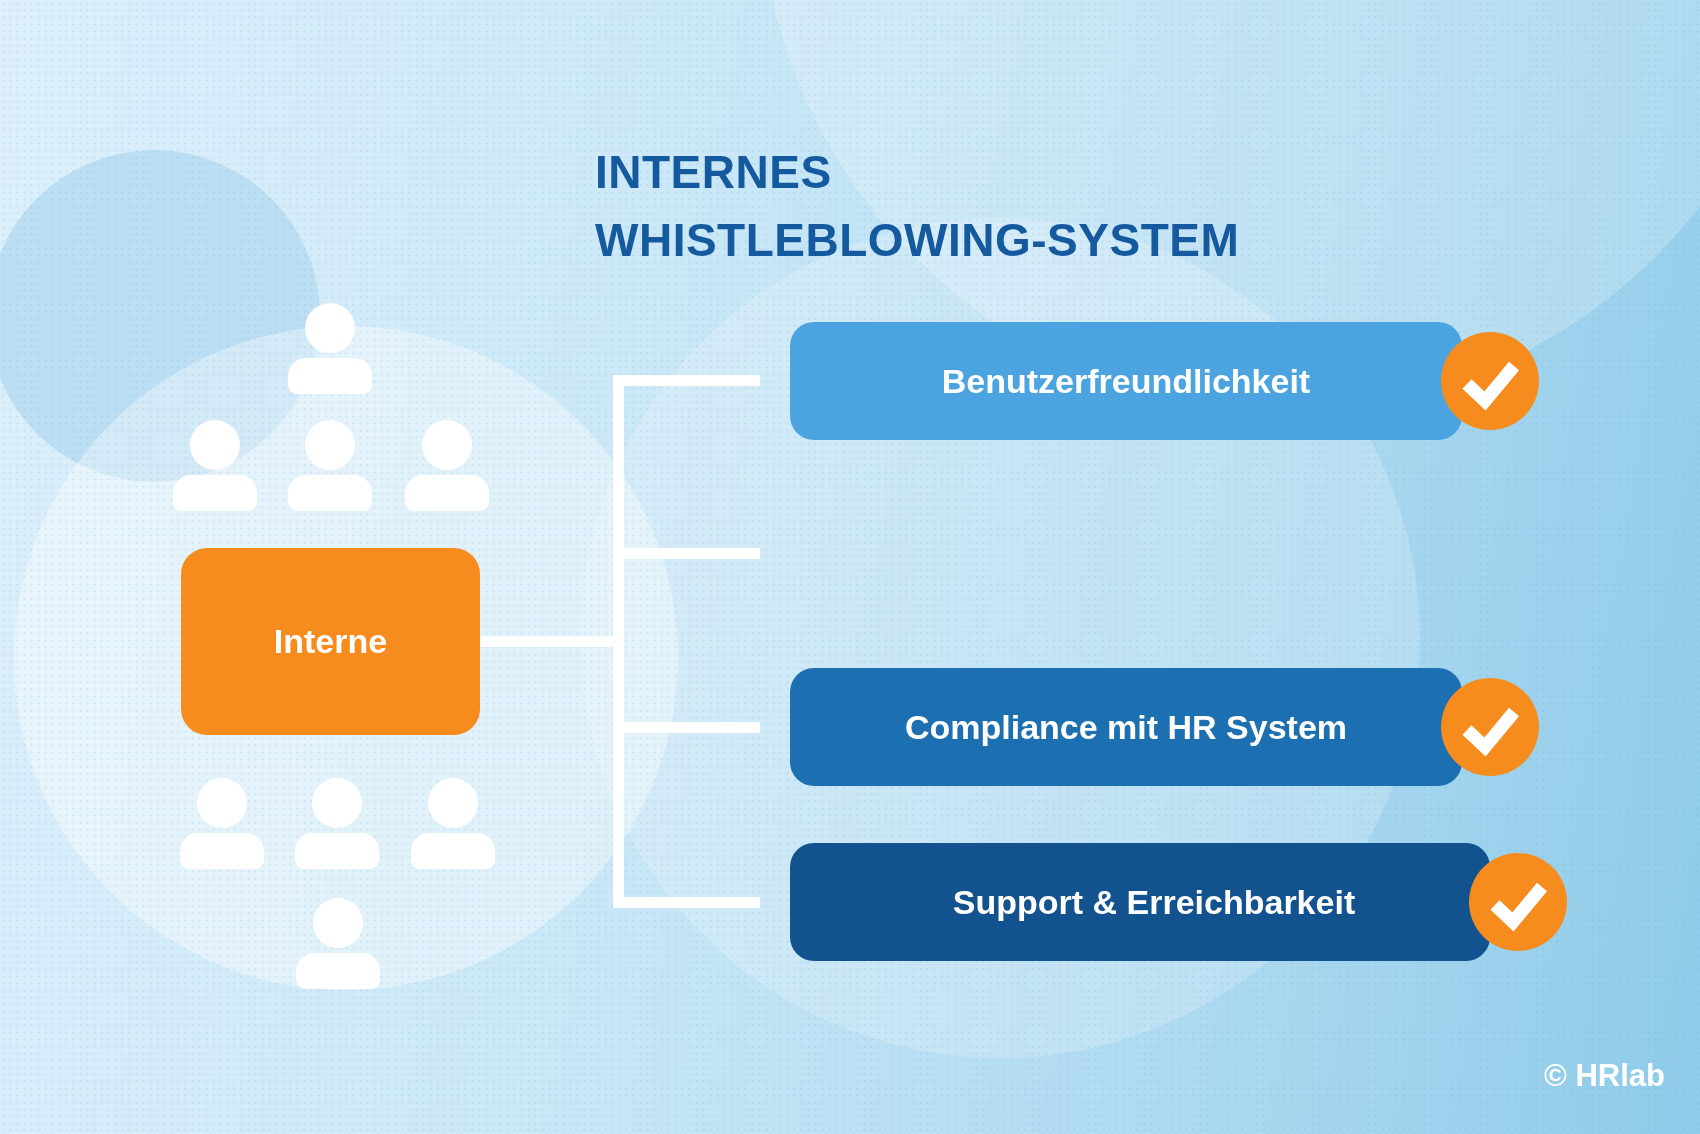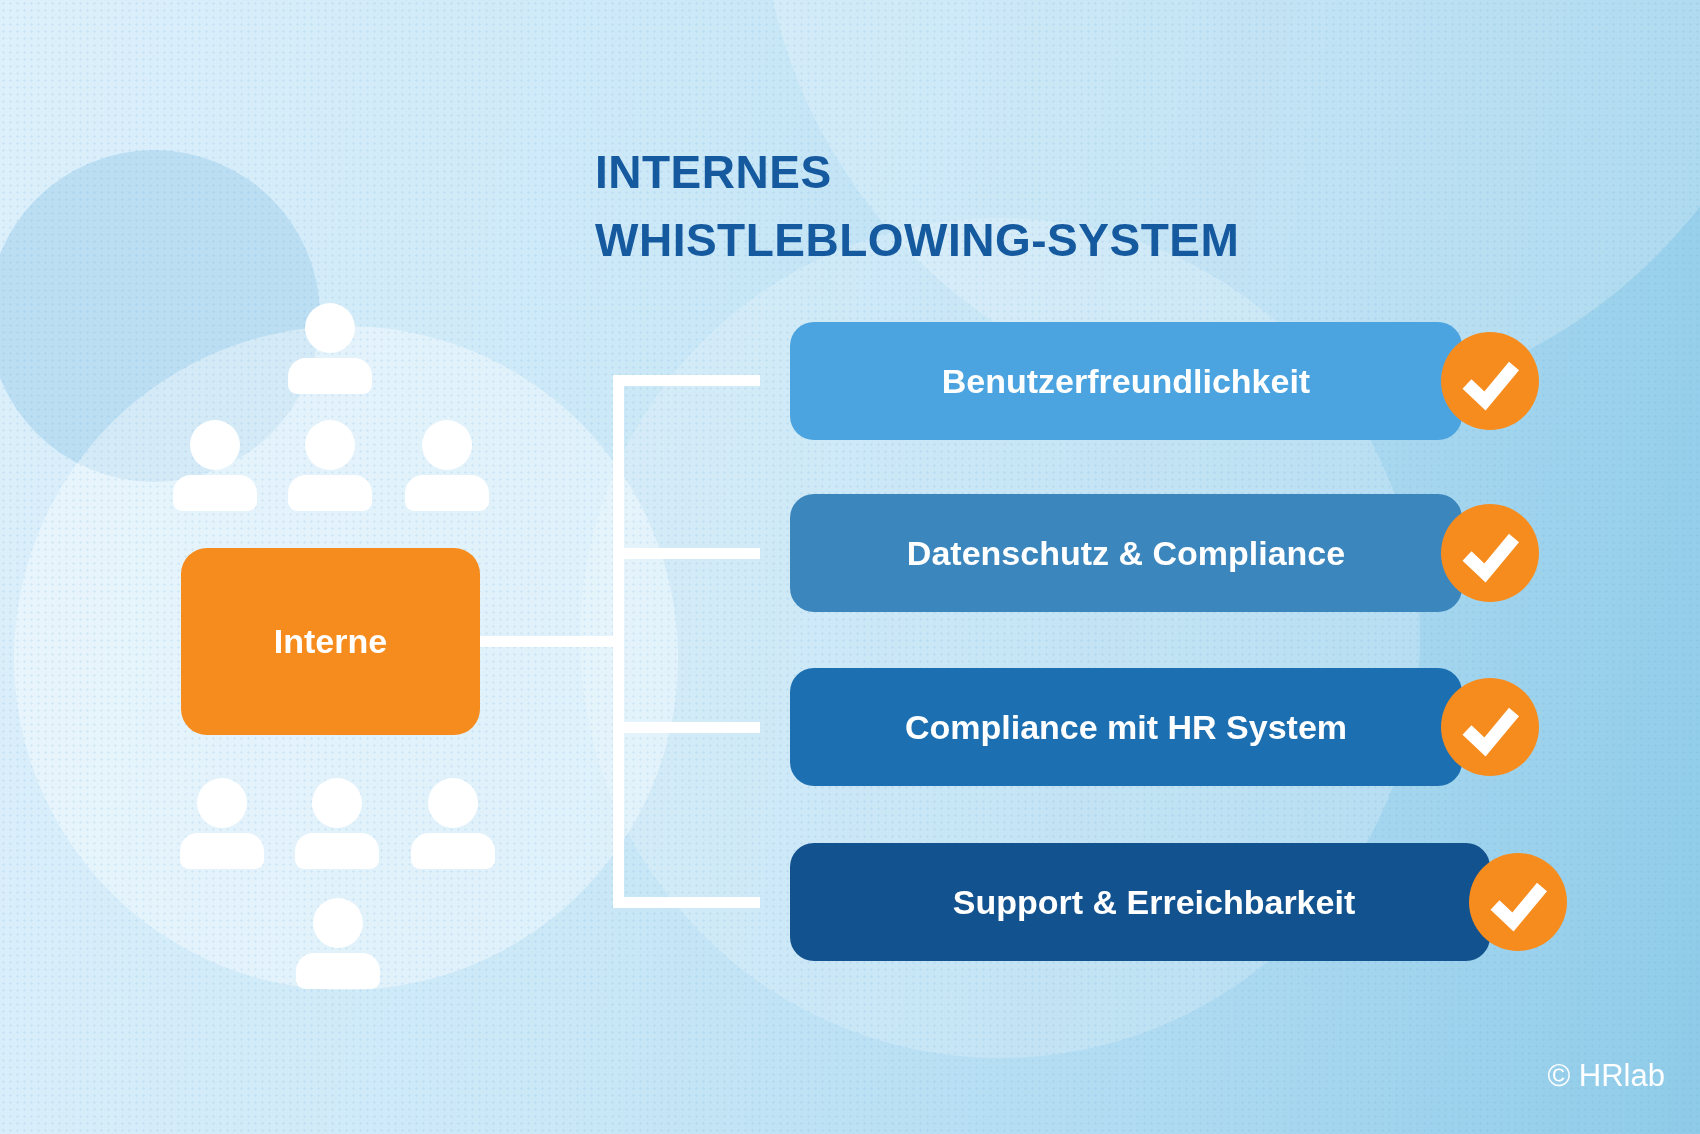--- a/index.html
+++ b/index.html
@@ -74,21 +74,21 @@
   .badge{
     position:absolute;right:-77px;top:50%;transform:translateY(-50%);
     width:98px;height:98px;border-radius:50%;background:#f78c1e;z-index:4;
     display:flex;align-items:center;justify-content:center;
   }
   .badge svg{display:block;}
 
   
   .credit{
     position:absolute;right:35px;top:1058px;z-index:5;
-    color:#ffffff;font-weight:400;font-size:31px;white-space:nowrap;
+    color:#ffffff;font-weight:700;font-size:31px;white-space:nowrap;
   }
 </style>
 </head>
 <body>
 
 <div class="canvas">
 
   <div class="bg-circle topleft"></div>
   <div class="bg-circle left-big"></div>
   <div class="bg-circle mid-big"></div>
@@ -146,28 +146,20 @@
 
   <div class="bar b1" style="background-color: rgb(75, 164, 224);">
     <span class="bar-label">Benutzerfreundlichkeit</span>
     <span class="badge" style="background-color: rgb(247, 140, 30);">
       <svg width="98" height="98" viewBox="0 0 98 98">
           <path d="M26 52 L44 69 L73 34" fill="none" stroke="#ffffff" stroke-width="13" stroke-linecap="butt" stroke-linejoin="miter"></path>
         </svg>
     </span>
   </div>
 
-  <div class="bar b2" style="background-color: rgb(58, 134, 189);">
-    <span class="bar-label">Datenschutz &amp; Compliance</span>
-    <span class="badge" style="background-color: rgb(247, 140, 30);">
-      <svg width="98" height="98" viewBox="0 0 98 98">
-          <path d="M26 52 L44 69 L73 34" fill="none" stroke="#ffffff" stroke-width="13" stroke-linecap="butt" stroke-linejoin="miter"></path>
-        </svg>
-    </span>
-  </div>
 
   <div class="bar b3" style="background-color: rgb(28, 111, 176);">
     <span class="bar-label">Compliance mit HR System</span>
     <span class="badge" style="background-color: rgb(247, 140, 30);">
       <svg width="98" height="98" viewBox="0 0 98 98">
           <path d="M26 52 L44 69 L73 34" fill="none" stroke="#ffffff" stroke-width="13" stroke-linecap="butt" stroke-linejoin="miter"></path>
         </svg>
     </span>
   </div>
 

